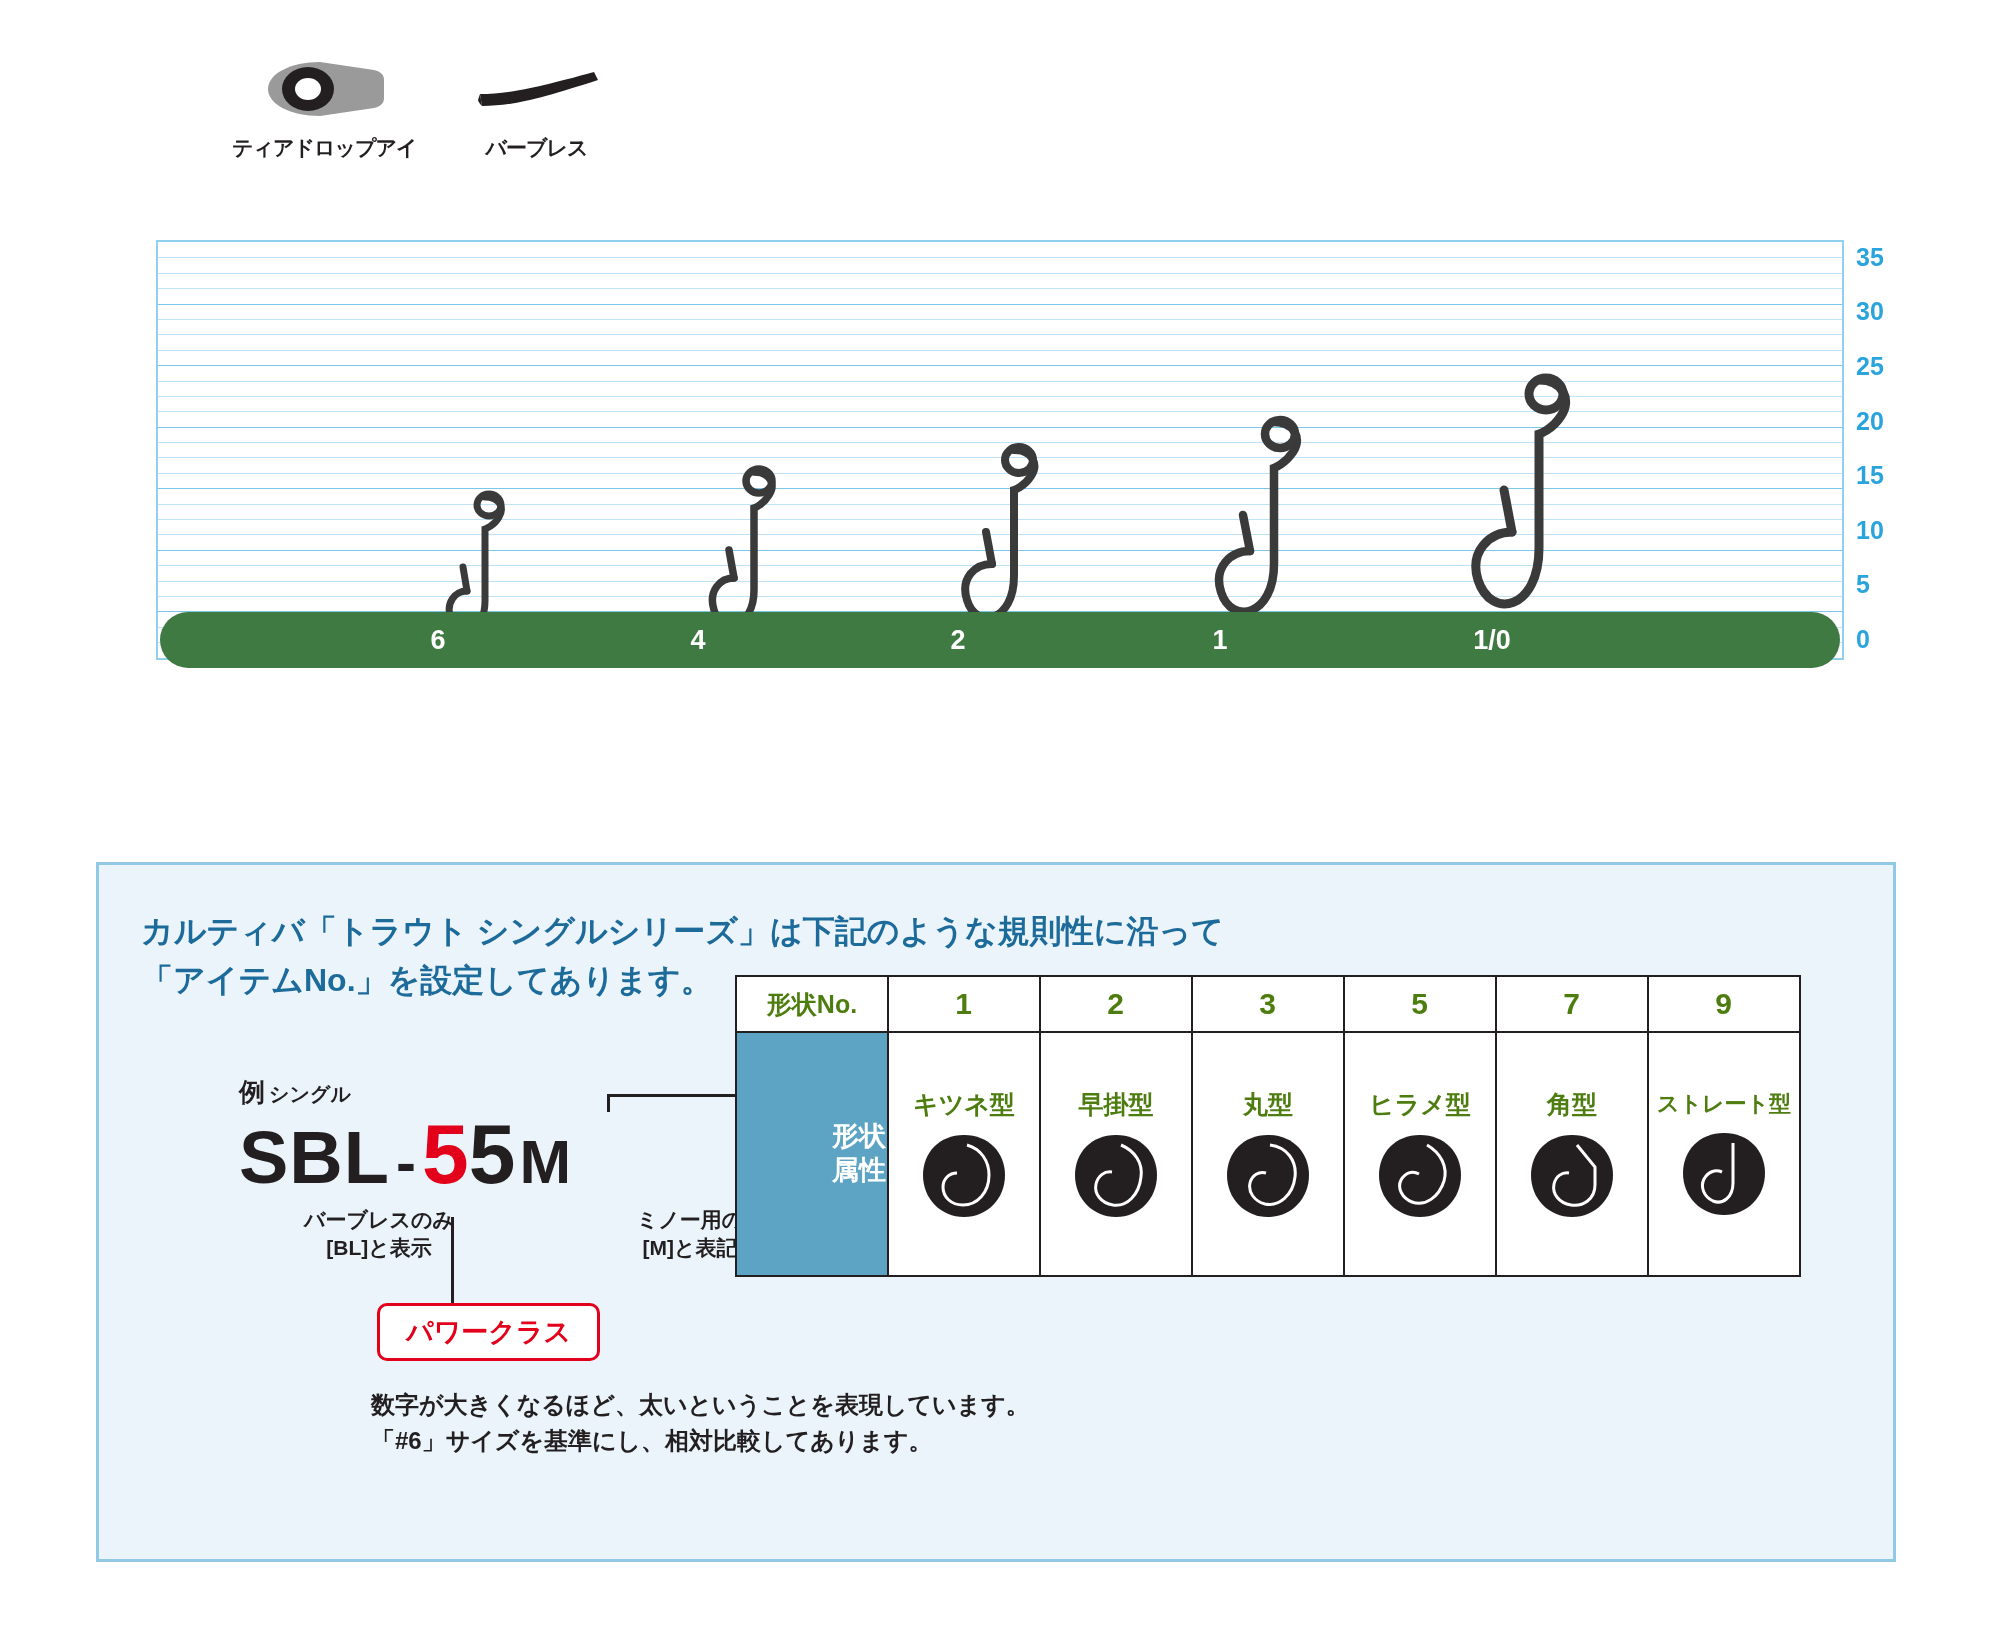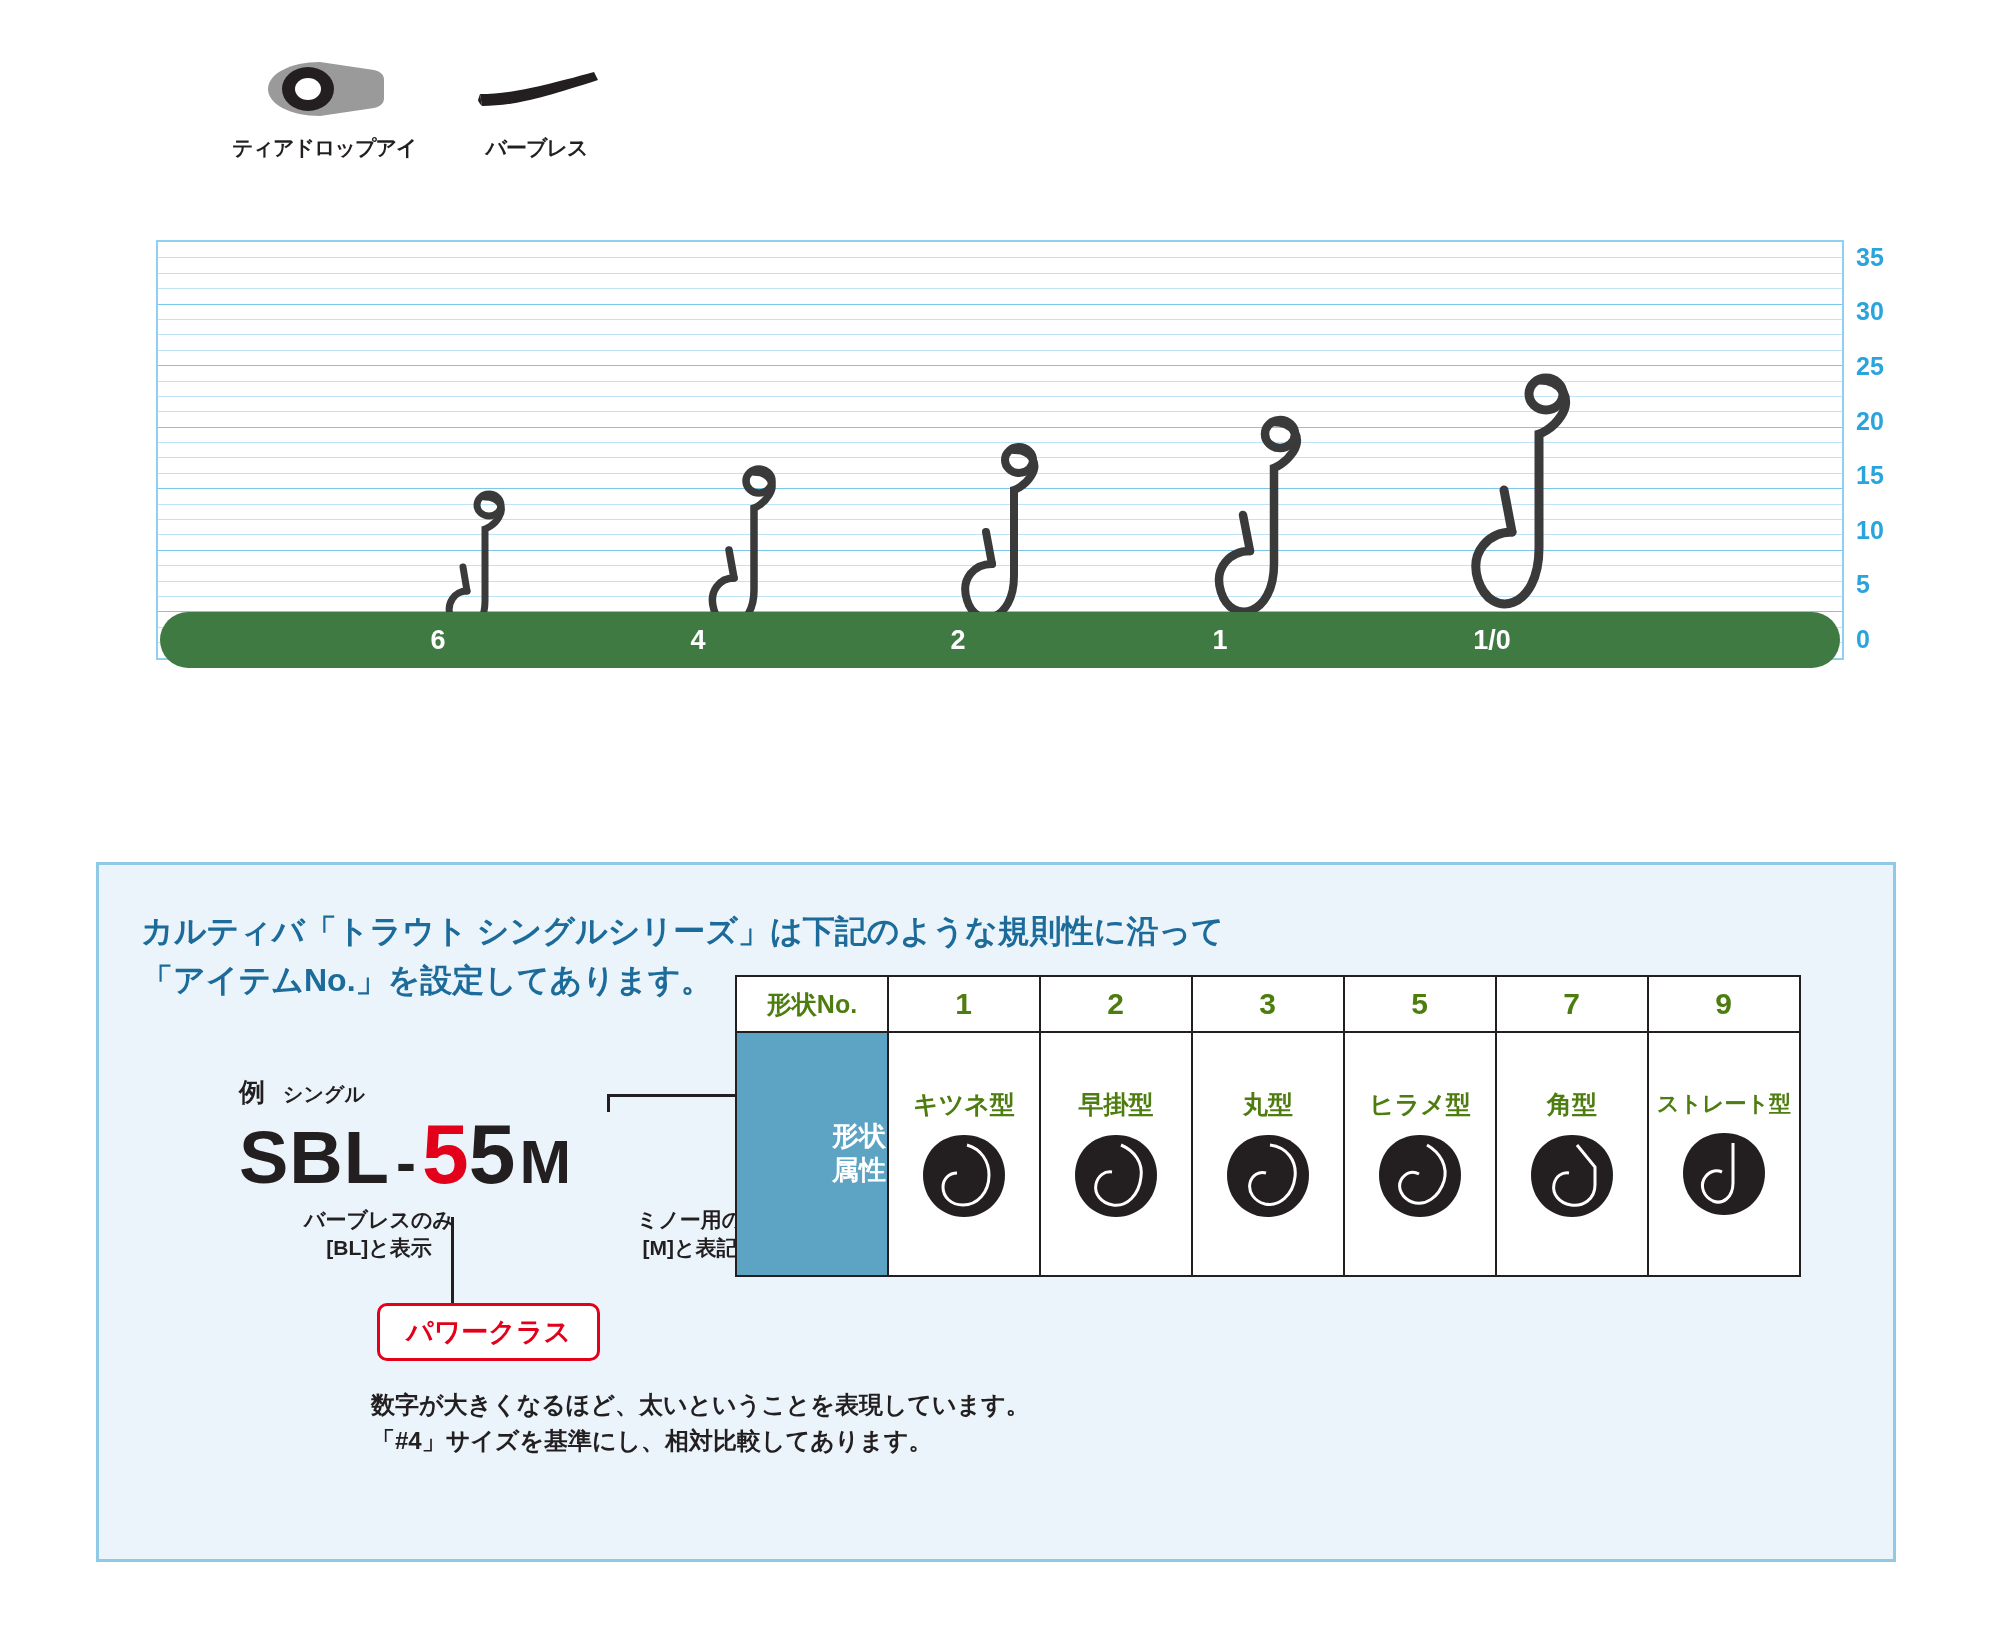--- a/index.html
+++ b/index.html
@@ -141,21 +141,21 @@
     top: 210px;
     width: 600px;
   }
   .ex-line1 {
     font-size: 26px;
     font-weight: 700;
     color: #231f20;
   }
   .ex-line1 .small {
     font-size: 20px;
-    margin-left: 18px;
+    margin-left: 4px;
   }
   .ex-code {
     display: flex;
     align-items: baseline;
     font-weight: 700;
     line-height: 1;
     margin-top: 2px;
   }
   .ex-code .sbl { font-size: 74px; letter-spacing: 1px; }
   .ex-code .dash { font-size: 60px; margin: 0 6px; }
@@ -417,21 +417,21 @@
       <div class="ex-note left" style="white-space: pre-line;">バーブレスのみ
 [BL]と表示</div>
       <div class="ex-note right" style="white-space: pre-line;">ミノー用の
 [M]と表記</div>
     </div>
   </div>
 
   <div class="power-leader"></div>
   <div class="power-class">パワークラス</div>
   <div class="power-desc" style="white-space: pre-line;">数字が大きくなるほど、太いということを表現しています。
-「#4」サイズを基準にし、相対比較してあります。</div>
+「#6」サイズを基準にし、相対比較してあります。</div>
 
   <table class="shape-table">
     <tbody>
         <tr>
       <td class="hdr-label">形状No.</td>
       <td class="hdr-num">1</td>
       <td class="hdr-num">2</td>
       <td class="hdr-num">3</td>
       <td class="hdr-num">5</td>
       <td class="hdr-num">7</td>

